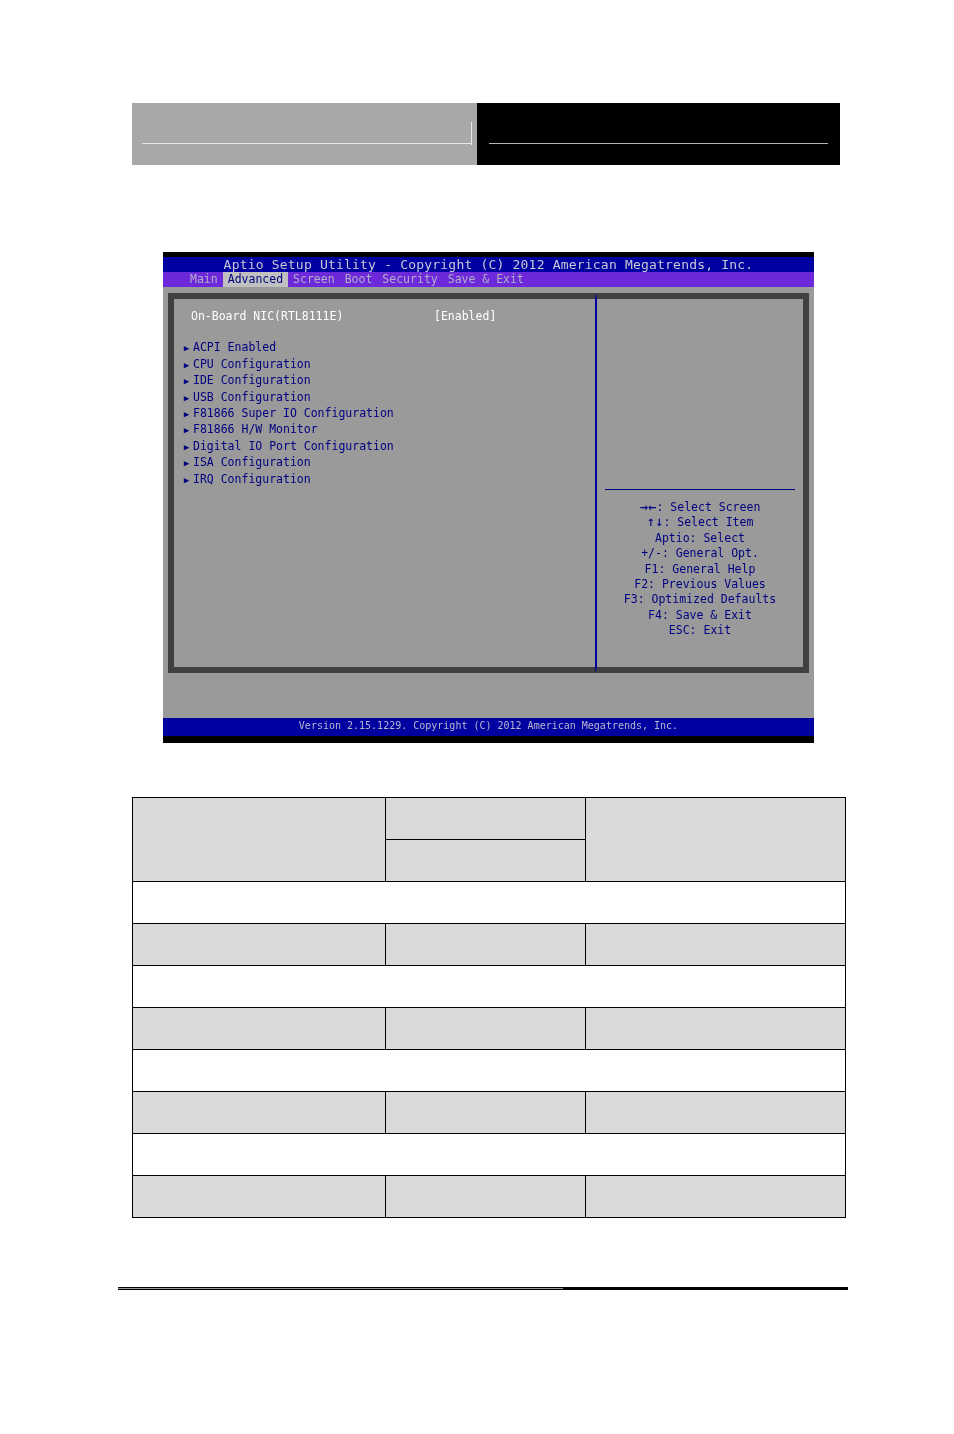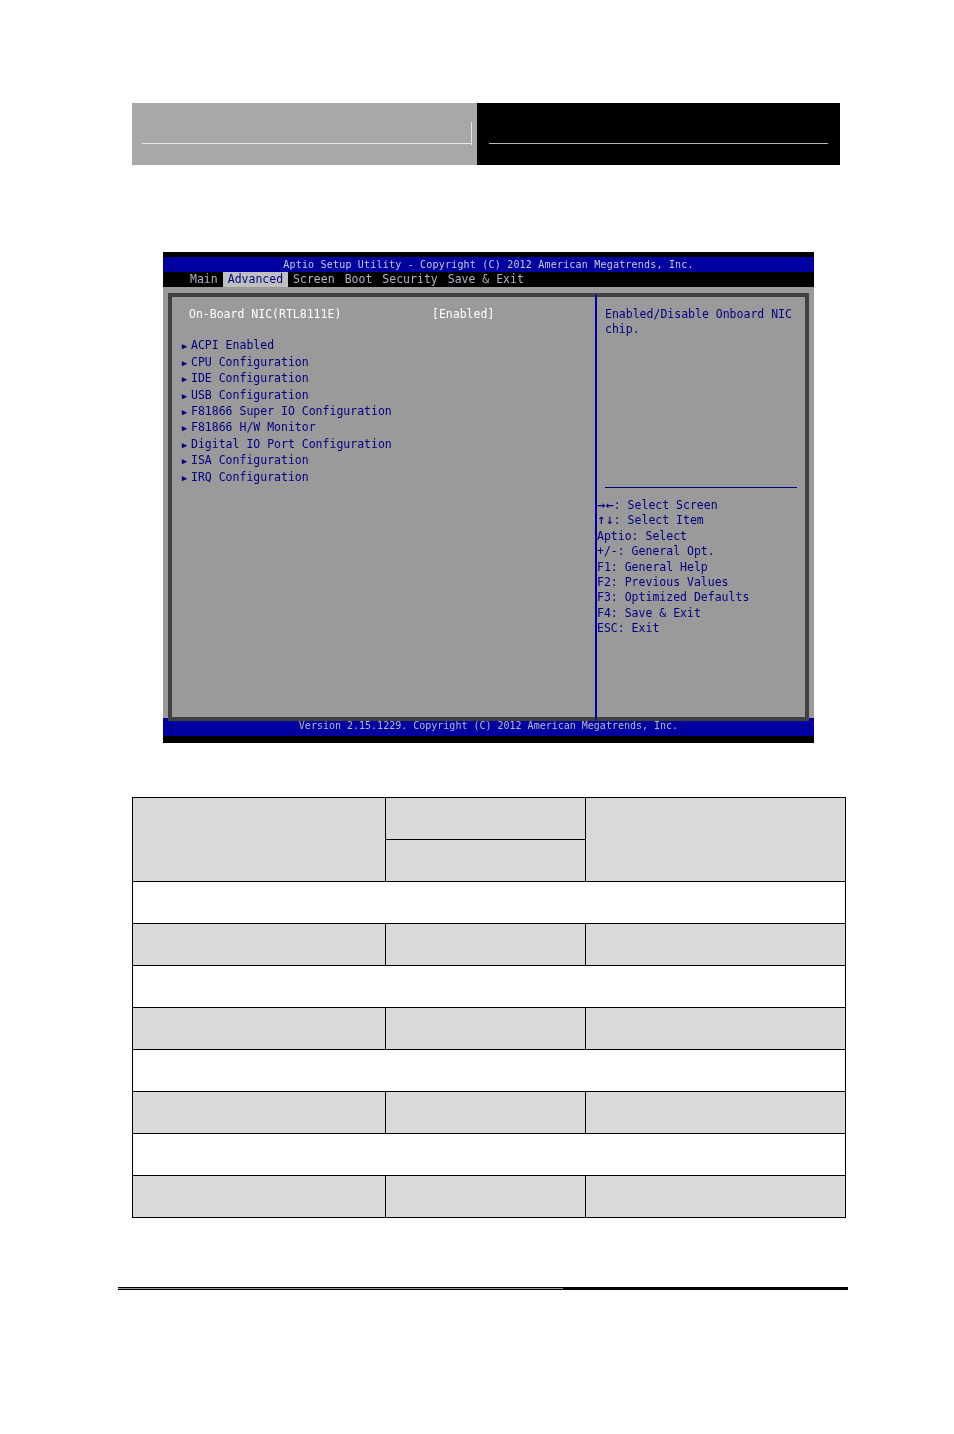--- a/index.html
+++ b/index.html
@@ -73,29 +73,29 @@
     background: #0000a0;
     font-family: "DejaVu Sans Mono", "Liberation Mono", monospace;
     box-sizing: border-box;
     border-top: 5px solid #000000;
     border-bottom: 7px solid #000000;
   }
   .bios-titlebar {
     height: 15px;
     background: #0000a0;
     color: #c8c8d8;
-    font-size: 10px;
+    font-size: 13px;
     line-height: 15px;
     text-align: center;
     letter-spacing: 0.2px;
     white-space: nowrap;
   }
   .bios-tabs {
     height: 15px;
-    background: #000000;
+    background: #6d28d9;
     padding-left: 22px;
     font-size: 11.5px;
     line-height: 15px;
     white-space: nowrap;
     display: flex;
     align-items: center;
   }
   .bios-tab {
     color: #b0b0c8;
     padding: 0 5px;
@@ -109,23 +109,23 @@
   }
 
   .bios-body {
     height: 423px;
     background: #9a9a9a;
     padding: 6px 5px 0 5px;
     box-sizing: border-box;
     display: flex;
   }
   .bios-panel {
-    border: 4px solid #404040;
+    border: 6px solid #404040;
     box-sizing: border-box;
-    height: 428px;
+    height: 380px;
     background: #9a9a9a;
   }
   .bios-left {
     width: 427px;
     border-right: none;
     padding: 10px 0 0 0;
   }
   .bios-right {
     width: 214px;
     border-left: 2px solid #0000a0;
@@ -175,21 +175,22 @@
     right: 8px;
     top: 190px;
     height: 1px;
     background: #000080;
   }
   .keylist {
     position: absolute;
     left: 0;
     right: 0;
     top: 201px;
-    padding: 0 0;
+    padding: 0 17px;
+    text-align: center;
   }
   .key-row {
     font-size: 11.5px;
     line-height: 15.4px;
     color: #000080;
     white-space: nowrap;
   }
   .key-row .glyph {
     font-family: "DejaVu Sans", sans-serif;
     font-weight: bold;
@@ -321,21 +322,20 @@
           <span>ISA Configuration</span>
         </div>
         <div class="submenu-item">
           <span class="submenu-arrow">▶</span>
           <span>IRQ Configuration</span>
         </div>
       </div>
     </div>
 
     <div class="bios-panel bios-right">
-      <div class="help-text">Enabled/Disable Onboard NIC chip.</div>
       <div class="help-sep"></div>
       <div class="keylist">
         <div class="key-row"><span class="glyph">→←</span><span>: Select Screen</span></div>
         <div class="key-row"><span class="glyph">↑↓</span><span>: Select Item</span></div>
         <div class="key-row">Aptio: Select</div>
         <div class="key-row">+/-: General Opt.</div>
         <div class="key-row">F1: General Help</div>
         <div class="key-row">F2: Previous Values</div>
         <div class="key-row">F3: Optimized Defaults</div>
         <div class="key-row">F4: Save &amp; Exit</div>

